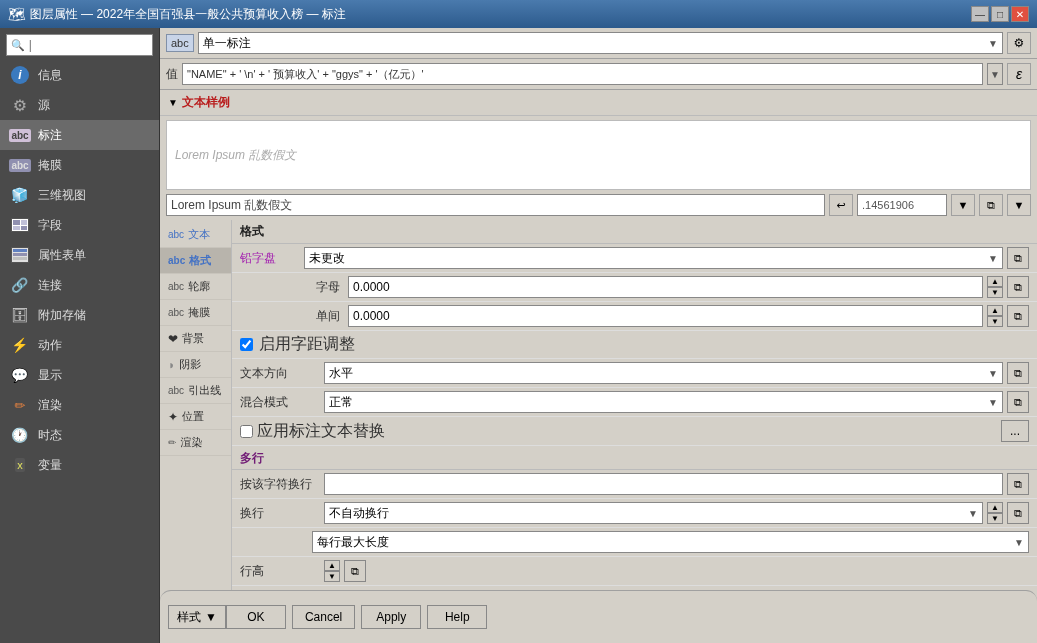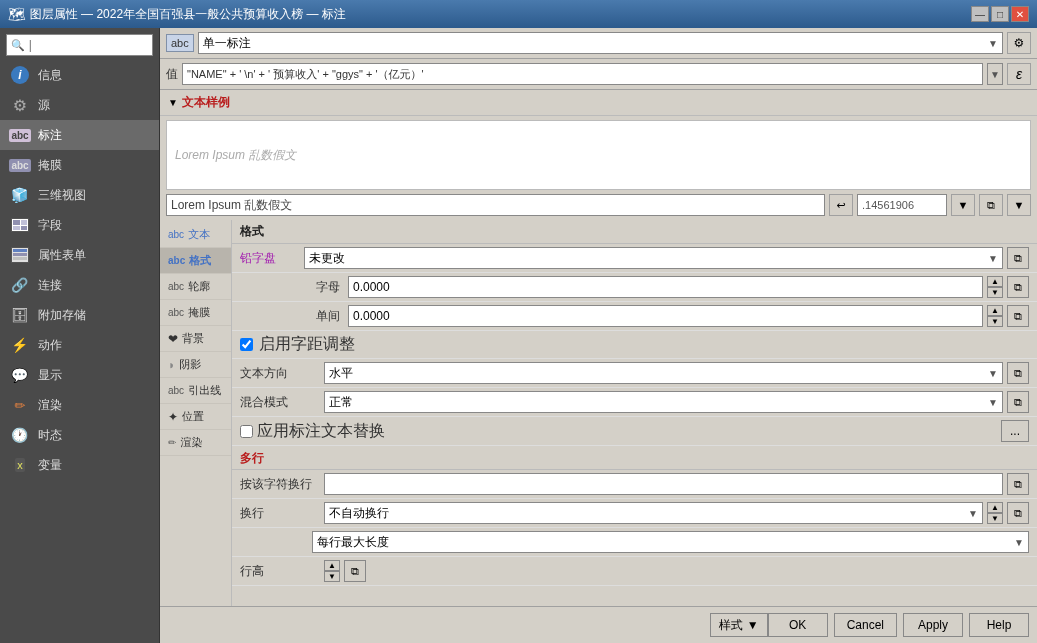--- a/index.html
+++ b/index.html
@@ -247,37 +247,38 @@
       border-bottom: 1px solid #ddd;
       min-height: 26px;
     }
     .checkbox-row input[type=checkbox] { width: 13px; height: 13px; cursor: pointer; }
     .checkbox-label { font-size: 16px; color: #333; }
 
     .multiline-section {
       padding: 4px 8px 2px;
       font-size: 12px;
       font-weight: bold;
-      color: #b91c1c;
+      color: #701a75;
       border-bottom: 1px solid #bbb;
     }
 
     
     .format-panel::-webkit-scrollbar { width: 14px; }
     .format-panel::-webkit-scrollbar-track { background: #d4d0c8; }
     .format-panel::-webkit-scrollbar-thumb { background: #a0a0a0; border: 1px solid #888; }
 
     
     .bottom-bar {
       display: flex;
       align-items: center;
-      justify-content: flex-end;
-      padding: 6px 8px;
+      justify-content: flex-start;
+      padding: 14px 8px;
       background: #d4d0c8;
       border-top: 1px solid #a0a0a0;
+      border-radius: 11px;
     }
     .style-btn {
       height: 24px;
       background: #d4d0c8;
       border: 1px solid #888;
       padding: 0 8px;
       font-size: 12px;
       cursor: pointer;
       display: flex;
       align-items: center;

